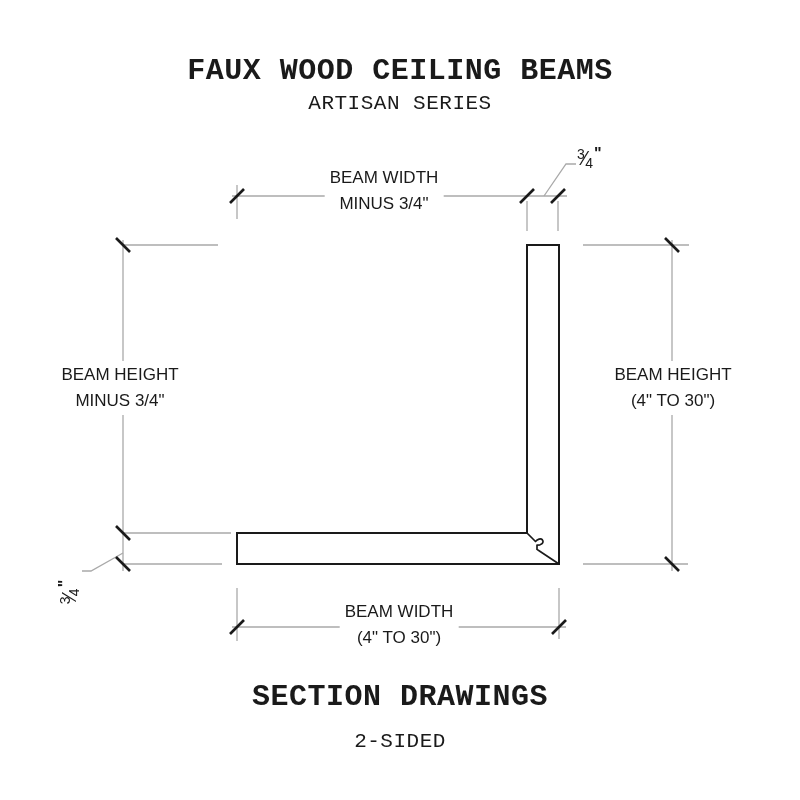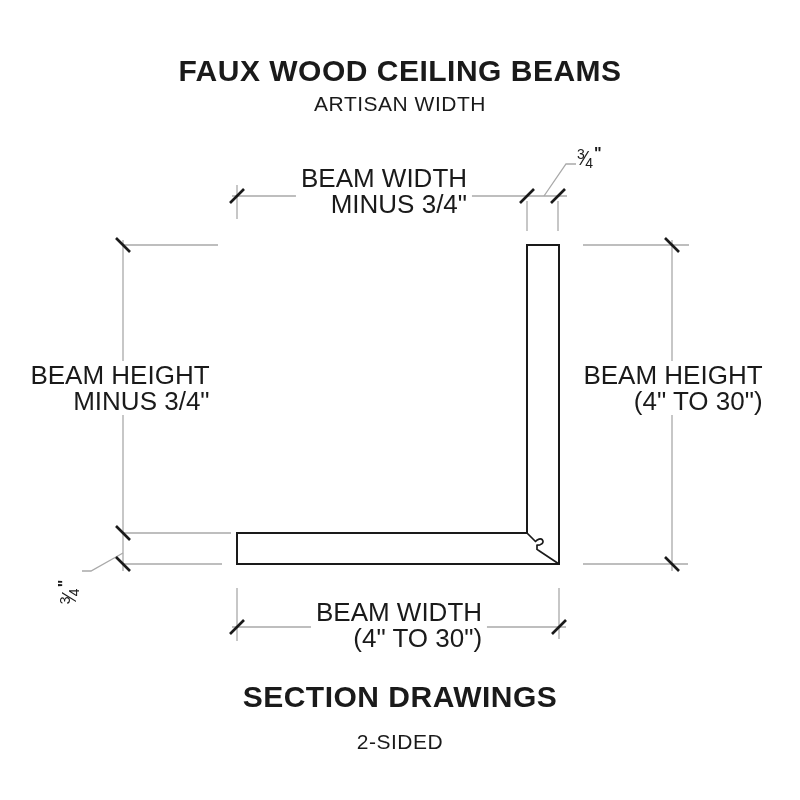--- a/index.html
+++ b/index.html
@@ -1,53 +1,53 @@
 <!DOCTYPE html>
 <html style="--ink: #1a1a1a; --line: #a9a9a9; --bg: #ffffff;"><head>
 <meta charset="utf-8">
 <style>
   :root { --ink:#1a1a1a; --line:#a9a9a9; --bg:#ffffff; }
   * { margin:0; padding:0; box-sizing:border-box; }
   html,body { width:800px; height:800px; background:var(--bg); overflow:hidden; }
   body { position:relative; font-family:"Liberation Sans", sans-serif; color:var(--ink); }
 
   .abs { position:absolute; }
-  .center-text { left:0; width:800px; text-align:center; }
+  .center-text { left:0; width:800px; text-align:center;font-family:Liberation Mono, monospace; }
 
   .title { font-size:30px; font-weight:700; letter-spacing:.5px; }
   .subtitle { font-size:21px; letter-spacing:.5px; }
 
   svg.drawing { position:absolute; left:0; top:0; }
   .beam { fill:#fff; stroke:var(--ink); stroke-width:2; stroke-linejoin:miter; }
   .miter { fill:none; stroke:var(--ink); stroke-width:1.7; stroke-linejoin:round; }
   .dim  { fill:none; stroke:var(--line); stroke-width:1.3; }
   .tick { stroke:var(--ink); stroke-width:2.6; stroke-linecap:butt; }
 
   .dim-label {
     position:absolute; transform:translate(-50%,-50%);
-    background:var(--bg); text-align:right;
-    font-size:26px; line-height:26px; white-space:nowrap; padding:1px 5px;
+    background:var(--bg); text-align:center;
+    font-size:17px; line-height:26px; white-space:nowrap; padding:1px 5px;
   }
 
   .frac { white-space:nowrap; font-size:15px; line-height:1; }
   .frac .num  { font-size:14px; vertical-align:8px; }
   .frac .slash{ font-size:20px; vertical-align:2px; margin:0 -1.5px; }
   .frac .den  { font-size:14px; vertical-align:-1px; }
   .frac .unit { font-size:16px; font-weight:700; vertical-align:8px; margin-left:1px; }
 
   .frac-rotated {
     left:47px; top:580px; width:44px; height:24px;
     transform:rotate(-90deg); text-align:center;
   }
 </style>
 </head>
 <body>
 
 <div class="abs center-text title" style="top:54px">FAUX WOOD CEILING BEAMS</div>
-<div class="abs center-text subtitle" style="top:92px">ARTISAN WIDTH</div>
+<div class="abs center-text subtitle" style="top:92px">ARTISAN SERIES</div>
 
 <svg class="drawing" width="800" height="800" viewBox="0 0 800 800">
 
   <g>
     <path class="dim" d="M232,196 H567"></path>
     <path class="dim" d="M232,627 H566"></path>
     <path class="dim" d="M123,240 V571"></path>
     <path class="dim" d="M672,240 V571"></path>
   </g>
 

